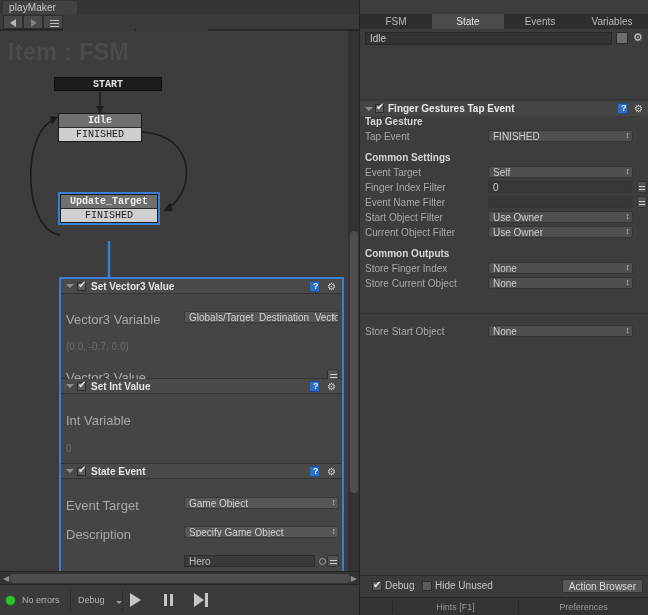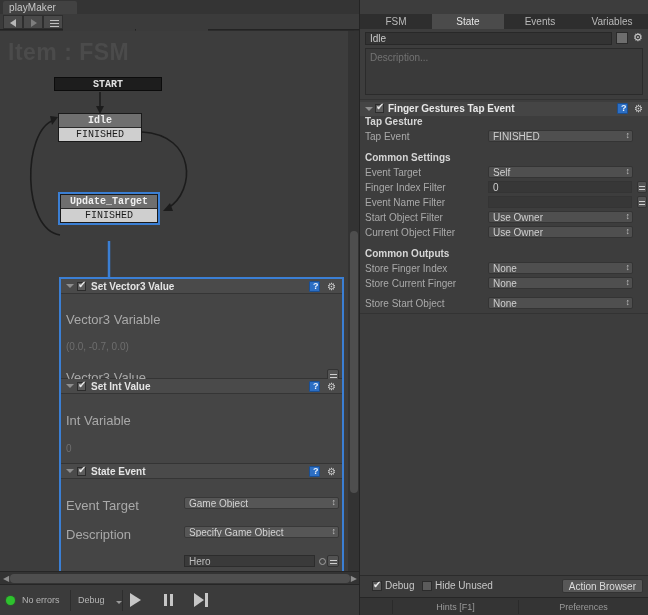--- a/index.html
+++ b/index.html
@@ -265,20 +265,21 @@
       <div class="act" style="height:100px;">
         <div class="act-head">
           <div class="act-foldout"></div>
           <div class="chk on" style="left:16px;top:3px;"></div>
           <div class="act-name">Set Vector3 Value</div>
           <div class="ico-help"></div>
           <div class="ico-gear">⚙</div>
         </div>
         <div class="row" style="top:17px;">
           <div class="row-lbl">Vector3 Variable</div>
+          <div class="fld fld-popup" style="left:123px;width:155px;">Globals/Target_Destination_Vecto</div>
         </div>
         <div class="row" style="top:32px;">
           <div class="muted" style="top:1px;">(0.0, -0.7, 0.0)</div>
         </div>
         <div class="row" style="top:47px;">
           <div class="row-lbl">Vector3 Value</div>
           <div class="eqbtn" style="left:266px;top:0px;">
               <i></i>
               <i></i>
             </div>
@@ -394,21 +395,20 @@
       <div class="r-tab" style="left:144px;width:72px;">Events</div>
       <div class="r-tab" style="left:216px;width:72px;">Variables</div>
     </div>
 
     <div class="r-body">
       <div class="namerow">
         <div class="name-fld">Idle</div>
         <div class="color-sw"></div>
         <div class="name-gear">⚙</div>
       </div>
-      <div class="desc">Description...</div>
 
       <div class="divider" style="top:70px;"></div>
 
       <div class="r-act-head" style="top:73px;">
         <div class="act-foldout" style="left:5px;top:5px;"></div>
         <div class="chk on" style="left:15px;top:2px;"></div>
         <div class="r-act-title">Finger Gestures Tap Event</div>
         <div class="ico-help" style="right:20px;top:1px;"></div>
         <div class="ico-gear" style="right:4px;top:1px;">⚙</div>
       </div>
@@ -448,24 +448,24 @@
         <div class="r-lbl">Current Object Filter</div>
         <div class="r-fld">Use Owner</div>
       </div>
 
       <div class="sec-lbl" style="top:219px;">Common Outputs</div>
       <div class="r-row" style="top:233px;">
         <div class="r-lbl">Store Finger Index</div>
         <div class="r-fld">None</div>
       </div>
       <div class="r-row" style="top:248px;">
-        <div class="r-lbl">Store Current Finger</div>
+        <div class="r-lbl">Store Current Object</div>
         <div class="r-fld">None</div>
       </div>
-      <div class="r-row" style="top:249px;margin-top:19px;">
+      <div class="r-row" style="top:277px;margin-top:19px;">
         <div class="r-lbl">Store Start Object</div>
         <div class="r-fld">None</div>
       </div>
 
       <div class="divider" style="top:284px;"></div>
     </div>
   </div>
 
   <div class="r-bot">
     <div class="rb-chk on" style="left:12px;"></div>

